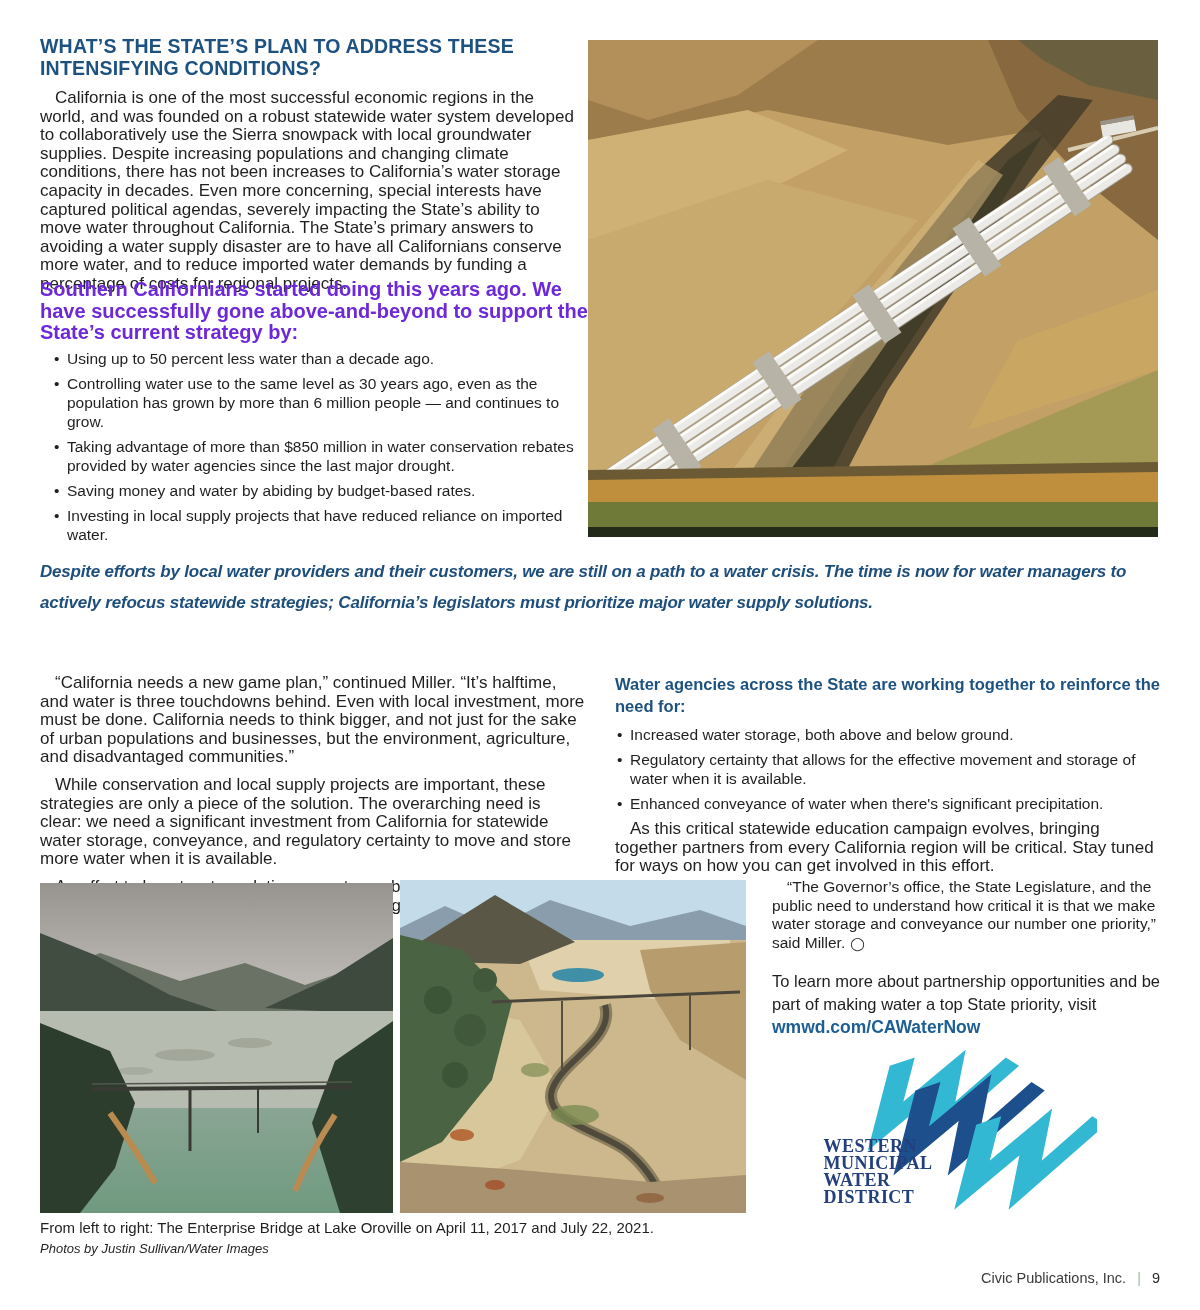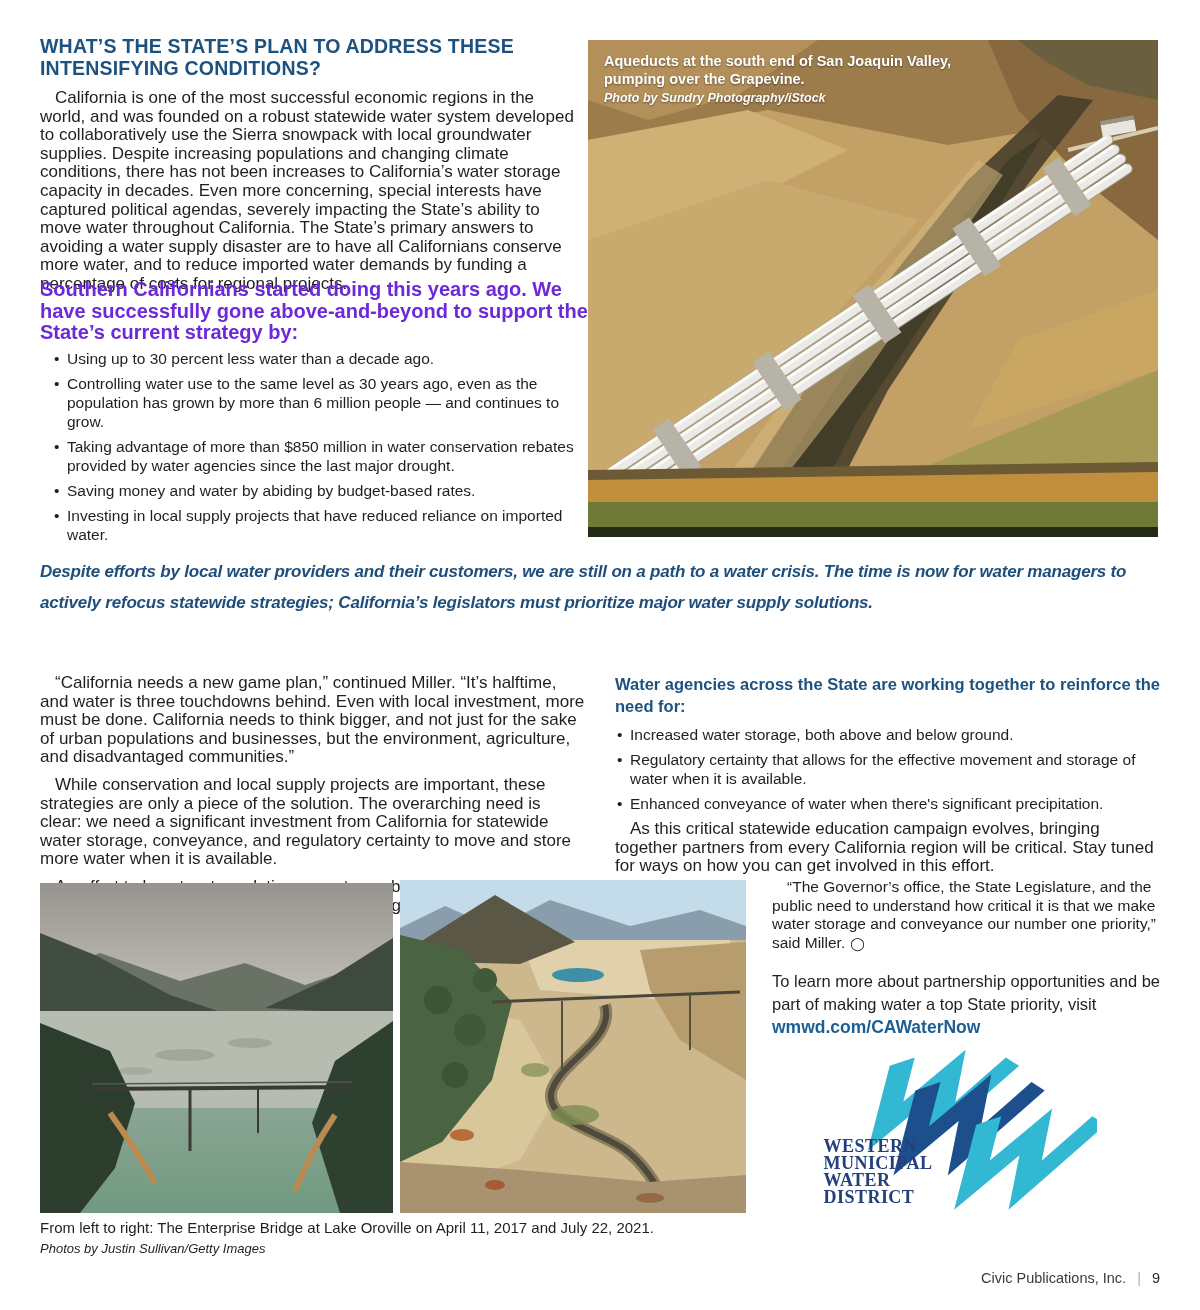--- a/index.html
+++ b/index.html
@@ -49,21 +49,21 @@
 </head>
 <body>
 
 <div class="page">
 
   <h1 class="abs h1" style="left:40px;top:36px;width:550px">WHAT’S THE STATE’S PLAN TO ADDRESS THESE INTENSIFYING CONDITIONS?</h1>
   <p class="abs body-text indent" style="left:40px;top:89px;width:540px">California is one of the most successful economic regions in the world, and was founded on a robust statewide water system developed to collaboratively use the Sierra snowpack with local groundwater supplies. Despite increasing populations and changing climate conditions, there has not been increases to California’s water storage capacity in decades. Even more concerning, special interests have captured political agendas, severely impacting the State’s ability to move water throughout California. The State’s primary answers to avoiding a water supply disaster are to have all Californians conserve more water, and to reduce imported water demands by funding a percentage of costs for regional projects.</p>
 
   <h2 class="abs h2" style="left:40px;top:279px;width:548px">Southern Californians started doing this years ago. We have successfully gone above-and-beyond to support the State’s current strategy by:</h2>
   <ul class="abs blist" style="left:52px;top:349px;width:528px">
-    <li><span>Using up to 30 percent less water than a decade ago.</span></li>
+    <li><span>Using up to 50 percent less water than a decade ago.</span></li>
     <li><span>Controlling water use to the same level as 30 years ago, even as the population has grown by more than 6 million people — and continues to grow.</span></li>
     <li><span>Taking advantage of more than $850 million in water conservation rebates provided by water agencies since the last major drought.</span></li>
     <li><span>Saving money and water by abiding by budget-based rates.</span></li>
     <li><span>Investing in local supply projects that have reduced reliance on imported water.</span></li>
   </ul>
 
   <div class="abs photo" style="left:588px;top:40px;width:570px;height:497px">
     <svg width="570" height="497" viewBox="0 0 570 497" preserveAspectRatio="none">
       <rect x="0" y="0" width="570" height="497" fill="#c2a066"></rect>
       <polygon points="0,0 570,0 570,70 360,105 180,70 0,100" fill="#9d7c4c"></polygon>
@@ -114,25 +114,20 @@
       <g transform="translate(520 92) rotate(-10)">
         <rect x="-6" y="-8" width="34" height="12" fill="#e8e6e0"></rect>
         <rect x="-6" y="-12" width="34" height="4" fill="#9a9488"></rect>
       </g>
 
       <rect x="0" y="430" width="570" height="32" fill="#c08f3e"></rect>
       <polygon points="0,430 570,422 570,432 0,440" fill="#6b5a33"></polygon>
       <rect x="0" y="462" width="570" height="25" fill="#6f7a38"></rect>
       <rect x="0" y="487" width="570" height="10" fill="#242a18"></rect>
     </svg>
-    <div class="photo-cap">
-      <span>Aqueducts at the south end of San Joaquin Valley,</span><br>
-      <span>pumping over the Grapevine.</span>
-      <span class="credit">Photo by Sundry Photography/iStock</span>
-    </div>
   </div>
 
   <p class="abs pullquote" style="left:40px;top:556px;width:1140px">Despite efforts by local water providers and their customers, we are still on a path to a water crisis. The time is now for water managers to actively refocus statewide strategies; California’s legislators must prioritize major water supply solutions.</p>
 
   <div class="abs col" style="left:40px;top:674px;width:545px">
     <p class="body-text indent">“California needs a new game plan,” continued Miller. “It’s halftime, and water is three touchdowns behind. Even with local investment, more must be done. California needs to think bigger, and not just for the sake of urban populations and businesses, but the environment, agriculture, and disadvantaged communities.”</p>
     <p class="body-text indent">While conservation and local supply projects are important, these strategies are only a piece of the solution. The overarching need is clear: we need a significant investment from California for statewide water storage, conveyance, and regulatory certainty to move and store more water when it is available.</p>
     <p class="body-text indent">An effort to boost water solutions as a top public priority while educating the legislature on the need for this significant investment is underway.</p>
   </div>
 
@@ -231,20 +226,20 @@
       <line x1="290" y1="114" x2="290" y2="170" stroke="#55503f" stroke-width="2"></line>
       <polygon points="0,282 120,290 250,302 346,295 346,333 0,333" fill="#a89270"></polygon>
       <ellipse cx="62" cy="255" rx="12" ry="6" fill="#b05c2c" opacity="0.85"></ellipse>
       <ellipse cx="95" cy="305" rx="10" ry="5" fill="#a5512a" opacity="0.85"></ellipse>
       <ellipse cx="250" cy="318" rx="14" ry="5" fill="#8a5a33" opacity="0.7"></ellipse>
     </svg>
   </div>
 
   <div class="abs" style="left:40px;top:1218px;width:720px">
     <p class="caption-line">From left to right: The Enterprise Bridge at Lake Oroville on April 11, 2017 and July 22, 2021.</p>
-    <p class="caption-credit">Photos by Justin Sullivan/Getty Images</p>
+    <p class="caption-credit">Photos by Justin Sullivan/Water Images</p>
   </div>
 
   <div class="abs footer" style="right:40px;top:1270px">
     <span>Civic Publications, Inc.</span><span class="sep">|</span><span class="pagenum">9</span>
   </div>
 
 </div>
 
 </body></html>

